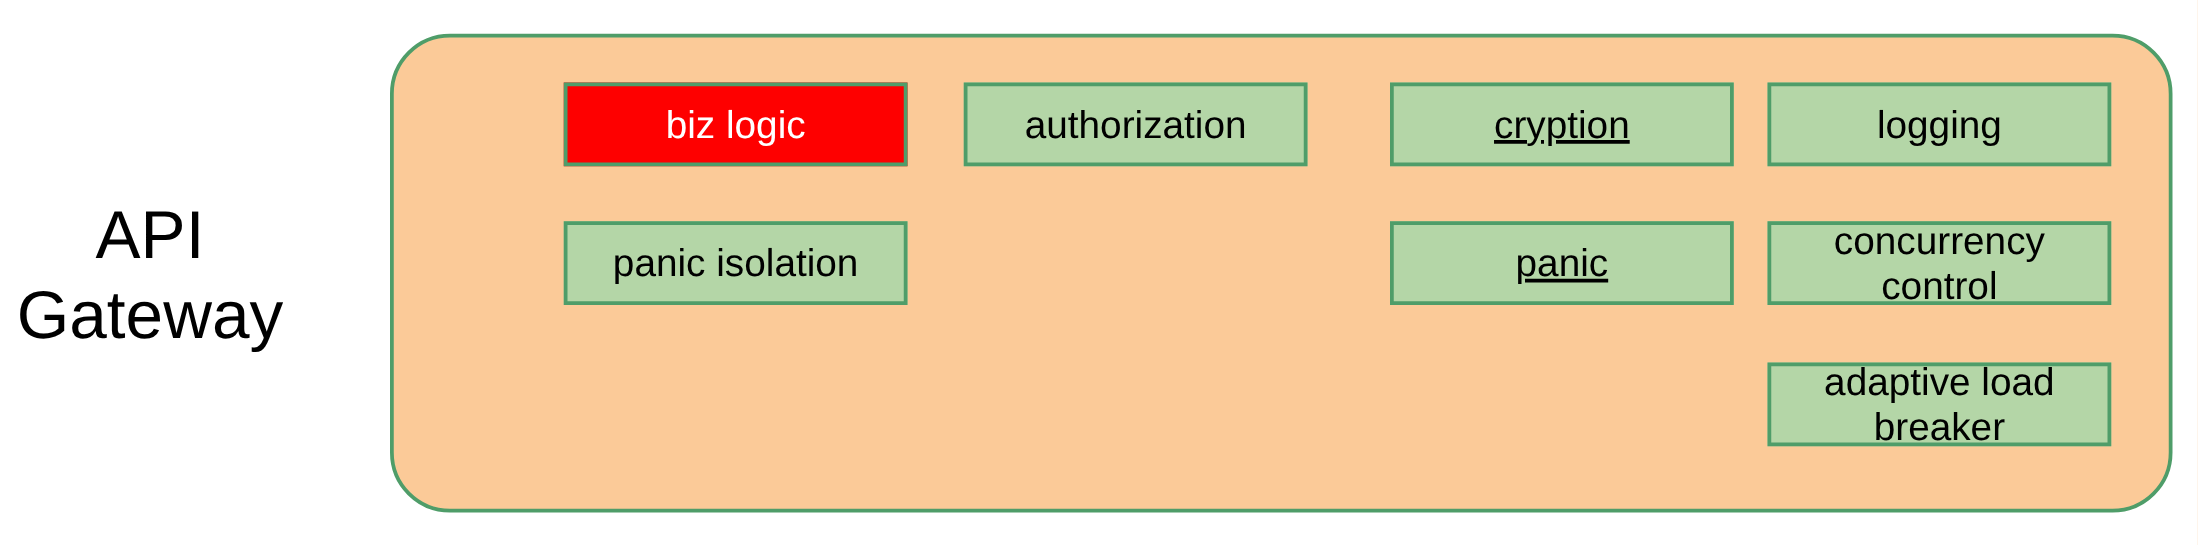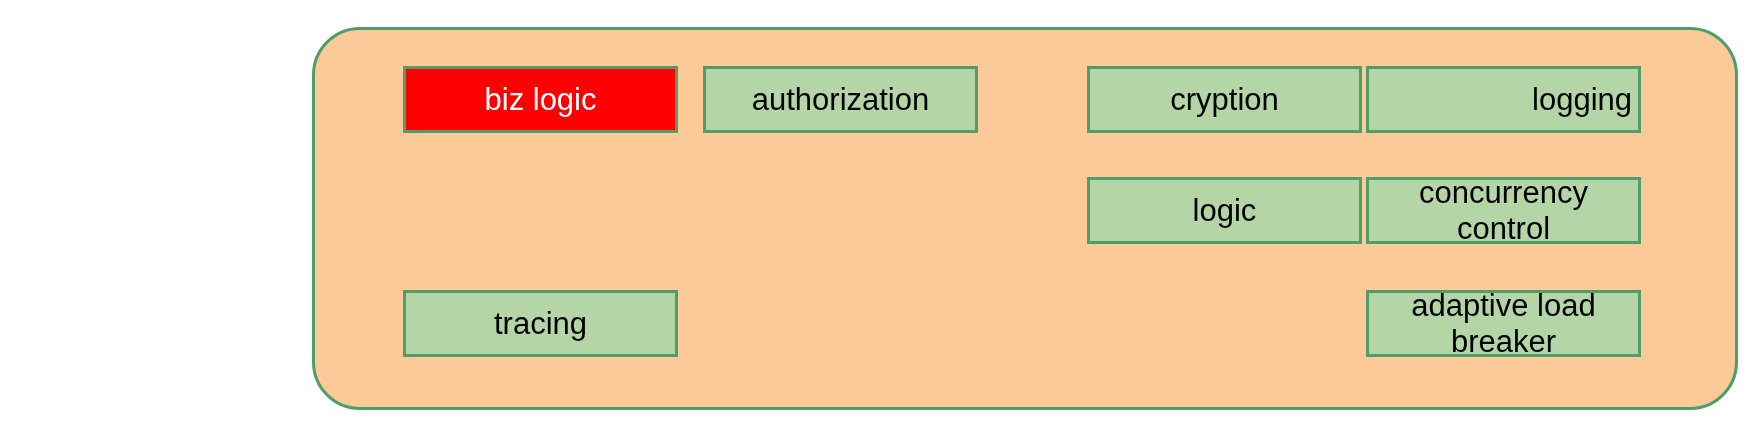--- a/index.html
+++ b/index.html
@@ -45,62 +45,64 @@
     display: flex;
     align-items: center;
     justify-content: center;
     text-align: center;
     font-size: 31px;
     line-height: 36px;
     color: var(--text, #000000);
     padding: 0 6px;
     box-sizing: border-box;
     width: 275px;
+    margin-left: 48px;
   }
   .module.highlight {
     background: var(--highlight-fill, #fe0000);
     color: var(--highlight-text, #ffffff);
   }
   .c1 { left: 88px; }
-  .c2 { left: 388px; }
-  .c3 { left: 772px; }
-  .c4 { left: 1051px; justify-content: flex-end; }
+  .c2 { left: 408px; }
+  .c3 { left: 749px; text-decoration: underline; }
+  .c4 { left: 1051px; }
   .r1 { top: 36px; }
   .r2 { top: 147px; }
   .r3 { top: 260px; }
 </style>
 </head>
 <body>
 
 <div class="stage">
 
+  <div class="gw-title">API Gateway</div>
 
   <div class="gw-container">
 
     <div class="module r1 c1 highlight">
       <span>biz logic</span>
     </div>
     <div class="module r1 c2">
       <span>authorization</span>
     </div>
     <div class="module r1 c3">
       <span>cryption</span>
     </div>
     <div class="module r1 c4">
       <span>logging</span>
     </div>
 
+    <div class="module r2 c1">
+      <span>panic isolation</span>
+    </div>
     <div class="module r2 c3">
-      <span>logic</span>
+      <span>panic</span>
     </div>
     <div class="module r2 c4">
       <span>concurrency control</span>
     </div>
 
-    <div class="module r3 c1">
-      <span>tracing</span>
-    </div>
     <div class="module r3 c4">
       <span>adaptive load breaker</span>
     </div>
 
   </div>
 </div>
 
 </body></html>

